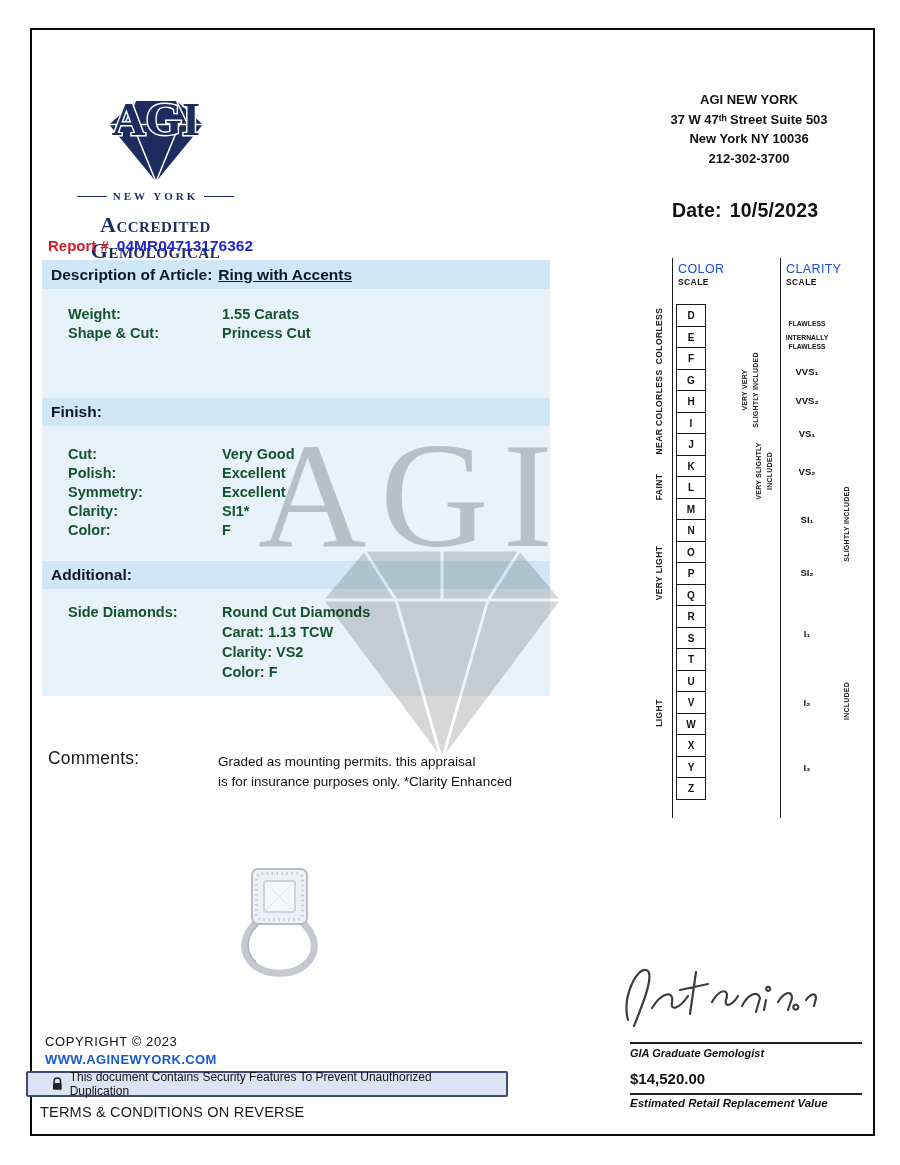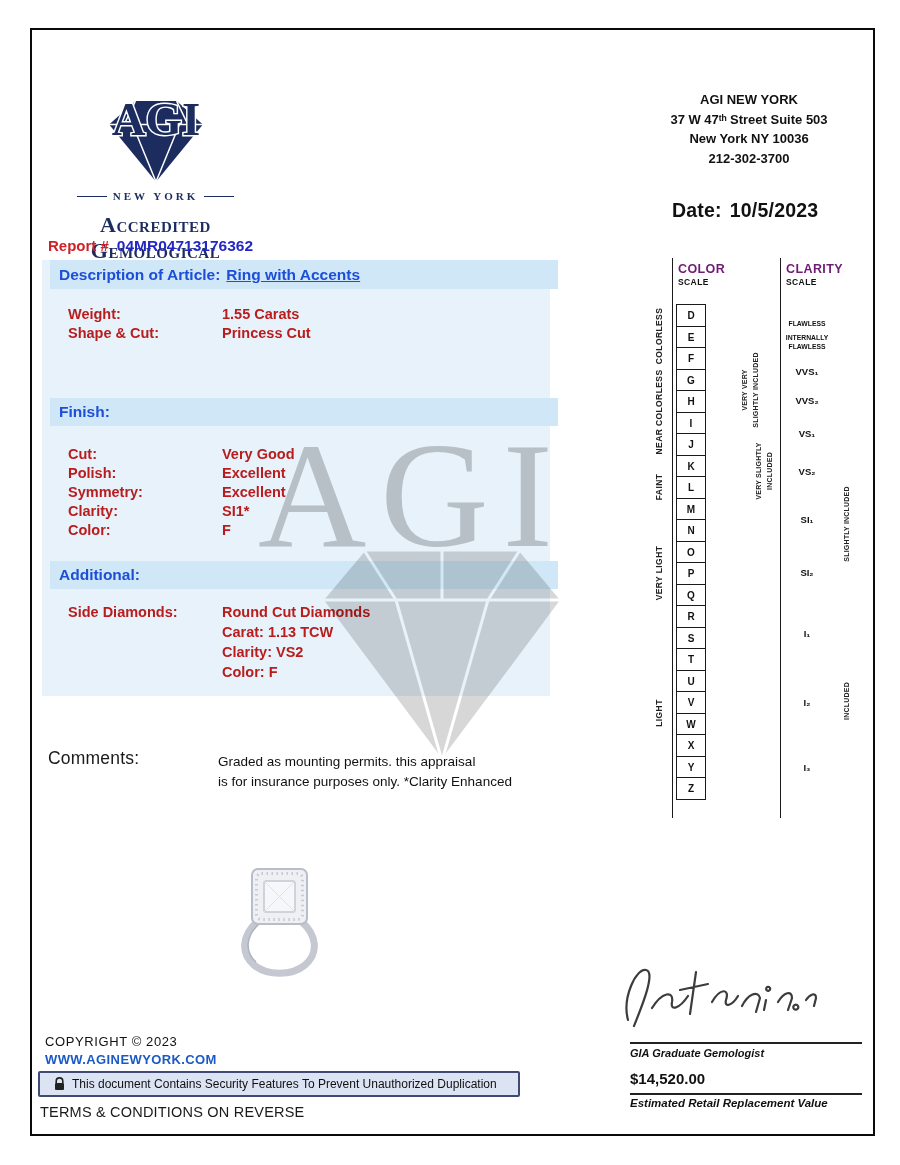--- a/index.html
+++ b/index.html
@@ -25,63 +25,63 @@
   #date-row{left:672px;top:199px;font-size:19.5px;font-weight:bold;letter-spacing:.2px;z-index:2}
   #date-value{margin-left:8px}
 
   
   #report-row{left:48px;top:237px;font-size:15px;font-weight:bold;z-index:2}
   #report-label{color:var(--report-red)}
   #report-number{color:var(--report-blue);margin-left:8px;font-size:15.5px}
 
   
   #panel{left:42px;top:260px;width:508px;height:436px;background:var(--panel-blue);z-index:2}
-  .bar{left:8px;width:100%;background:var(--bar-blue);height:28px;line-height:28px;padding-left:9px;font-weight:bold;font-size:15.5px;color:#1d4ed8;box-sizing:border-box}
+  .bar{left:0;width:100%;background:var(--bar-blue);height:28px;line-height:28px;padding-left:9px;font-weight:bold;font-size:15.5px;color:#0f172a;box-sizing:border-box}
   #desc-bar{top:0;height:29px;line-height:29px}
   #desc-value{text-decoration:underline;margin-left:6px}
   #finish-bar{top:138px}
   #additional-bar{top:301px}
-  .panel-row{position:absolute;left:0;width:100%;height:20px;font-weight:bold;font-size:14.5px;color:#b91c1c}
+  .panel-row{position:absolute;left:0;width:100%;height:20px;font-weight:bold;font-size:14.5px;color:#14532d}
   .panel-row .lbl{position:absolute;left:26px;white-space:nowrap}
   .panel-row .val{position:absolute;left:180px;white-space:nowrap}
 
   
   #comments-label{left:48px;top:748px;font-size:17.5px;color:#1a1a1a;letter-spacing:.2px;z-index:2}
   #comments-text{left:218px;top:752px;width:330px;font-size:13.5px;line-height:1.5;color:#111;z-index:2}
 
   
   #ring-photo{left:212px;top:855px;z-index:2}
 
   
   .vline{border-left:1.5px solid #1a1a1a;width:0;height:560px;z-index:2}
   #color-vline{left:672px;top:258px}
   #clarity-vline{left:780px;top:258px}
   #color-header{left:678px;top:262px;z-index:2}
   #clarity-header{left:786px;top:262px;z-index:2}
-  .scale-title{font-size:12.5px;font-weight:bold;letter-spacing:.4px;color:#701a75}
+  .scale-title{font-size:12.5px;font-weight:normal;letter-spacing:.4px;color:#1d4ed8}
   .scale-sub{font-size:8.5px;font-weight:bold;letter-spacing:.4px;margin-top:1px;color:#111}
   .color-box{position:absolute;left:0;width:30px;height:22.5px;border:1px solid #1a1a1a;background:#fff;font-size:10px;font-weight:bold;text-align:center;line-height:21px;box-sizing:border-box;color:#111}
   .rot-label{position:absolute;transform:translate(-50%,-50%) rotate(-90deg);font-size:8.5px;font-weight:bold;white-space:nowrap;letter-spacing:.4px;color:#222;z-index:2}
   .clar-group{font-size:7px;letter-spacing:.2px;line-height:1.5}
   .clarity-grade{position:absolute;left:784px;width:46px;text-align:center;font-weight:bold;font-size:9.5px;color:#111;z-index:2}
   .clarity-grade.small{font-size:6.8px;line-height:1.3}
 
   
   #disclaimer{left:672px;top:824px;width:196px;text-align:center;font-size:11.5px;line-height:1.55;color:#111;z-index:2}
   #signature{left:612px;top:950px;z-index:2}
   #sig-block{left:630px;top:1042px;width:232px;border-top:2px solid #222;z-index:2}
   #gemologist{font-style:italic;font-weight:bold;font-size:11px;margin-top:3px}
   #appraised-value{left:630px;top:1070px;font-size:15px;font-weight:bold;z-index:2}
   #value-block{left:630px;top:1093px;width:232px;border-top:2px solid #222;z-index:2}
   #value-caption{font-style:italic;font-weight:bold;font-size:11.5px;margin-top:2px}
 
   
   #copyright{left:45px;top:1034px;font-size:13px;letter-spacing:.6px;z-index:2}
   #website{left:45px;top:1052px;font-size:13px;font-weight:bold;color:var(--link-blue);letter-spacing:.4px;cursor:pointer;z-index:2}
-  #security-bar{left:38px;top:1071px;width:482px;height:26px;background:var(--security-bg);border:2px solid #404a74;border-radius:2px;display:flex;align-items:center;gap:7px;padding:0 14px;font-size:12px;color:#101010;box-sizing:border-box;z-index:2}
+  #security-bar{left:26px;top:1071px;width:482px;height:26px;background:var(--security-bg);border:2px solid #404a74;border-radius:2px;display:flex;align-items:center;gap:7px;padding:0 24px;font-size:12px;color:#101010;box-sizing:border-box;z-index:2}
   #terms{left:40px;top:1104px;font-size:14.5px;letter-spacing:.2px;color:#1a1a1a;z-index:2}
 </style>
 </head>
 <body>
 
 <div id="page">
   <div id="frame" class="abs"></div>
 
   <div id="watermark-text" class="abs">AGI</div>
   <svg id="watermark-diamond" class="abs" width="240" height="215" viewBox="0 0 240 215">

